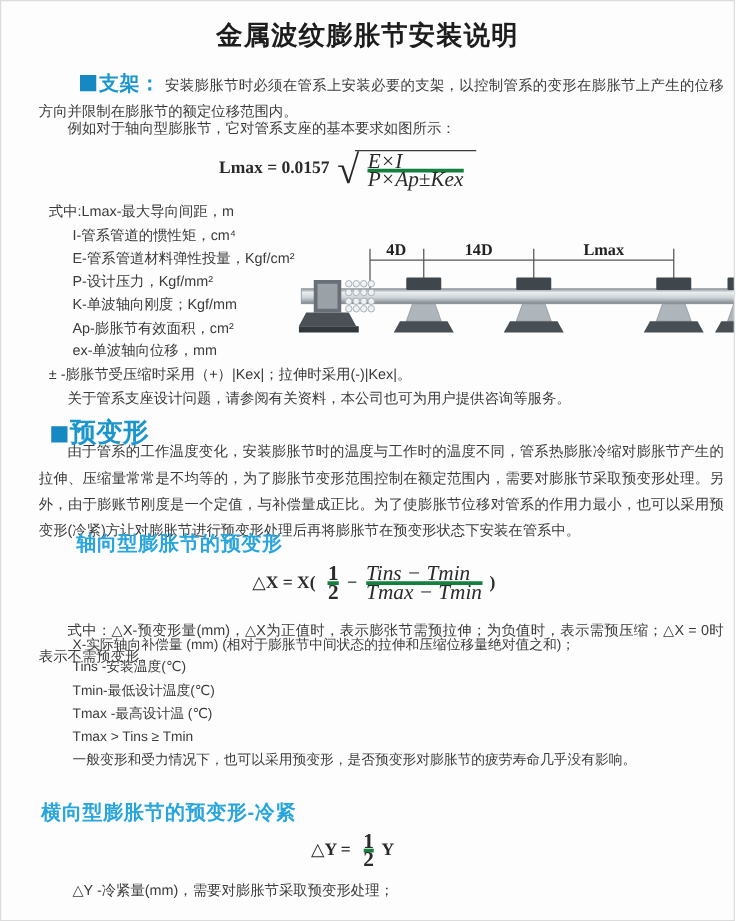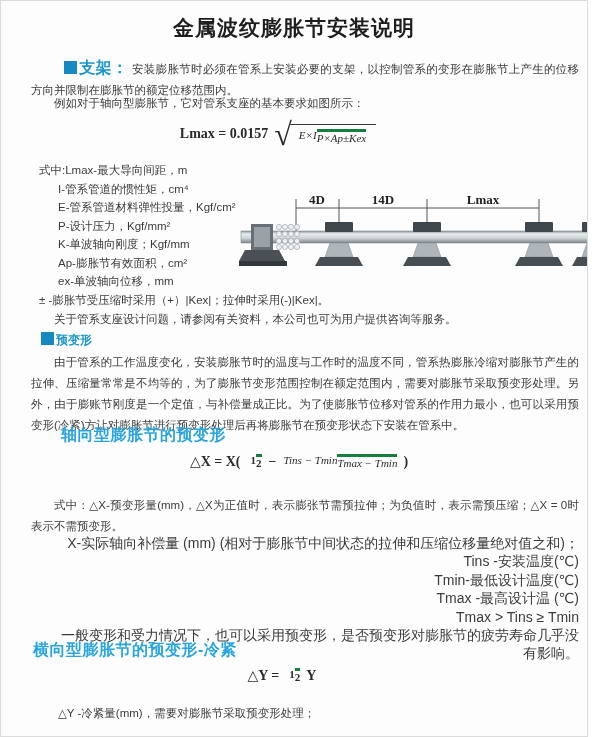--- a/index.html
+++ b/index.html
@@ -21,47 +21,47 @@
   }
   .indent { text-indent:2em; }
   .sec-head { color:#1b96cc; font-weight:bold; font-size:16px; white-space:nowrap; }
   .sq {
     display:inline-block; width:13px; height:13px; background:#1688c2;
     margin-right:2px; vertical-align:-1px;
   }
   .support-intro .sec-head { margin-right:4px; }
   .support-intro { text-indent:33px; }
   h2.section {
-    position:absolute; left:40px; font-size:12px; font-weight:bold; color:#1b96cc;
+    position:absolute; left:40px; font-size:21px; font-weight:bold; color:#1b96cc;
   }
   h3.subsection {
     position:absolute; font-size:16px; font-weight:bold; color:#29a5dd;
     letter-spacing:0.5px;
   }
   
   .defs {
     position:absolute; left:38px; top:160px; list-style:none;
     font-size:11.5px; line-height:18.5px; color:#3b3b3b;
   }
   .defs li { padding-left:19px; }
   .defs li.no-ind { padding-left:0; }
   
   .vars {
-    position:absolute; left:57px; top:533px; list-style:none;
-    font-size:14px; line-height:18.4px; color:#3b3b3b; width:521px;text-align:right;
+    position:absolute; left:57px; top:506px; list-style:none;
+    font-size:11px; line-height:18.4px; color:#3b3b3b; width:521px;
   }
   
   .formula {
     position:absolute; left:0; width:100%;
     display:flex; justify-content:center; align-items:center;
     font-family:"Liberation Serif","DejaVu Serif",serif; color:#2a2a2a;
   }
   .f-lhs { font-weight:bold; font-size:14px; margin-right:6px; }
-  .frac { display:inline-flex; flex-direction:row; text-align:right;
-          font-size:11px; line-height:12px; vertical-align:middle; margin:0 4px; }
+  .frac { display:inline-flex; flex-direction:column; text-align:left;
+          font-size:17px; line-height:12px; vertical-align:middle; margin:0 4px; }
   .frac .den { border-top:3px solid #15803d; }
   .frac.ital { font-style:italic; }
   .rad { font-size:32px; font-weight:400; line-height:28px; margin-right:-3px; color:#2a2a2a; }
   .under { border-top:1.5px solid #3a3a3a; padding:2px 6px 0 6px; }
   .f-op { font-size:14px; font-weight:bold; margin:0 3px; }
   .f-var { font-weight:bold; font-size:14px; margin-left:2px; }
   
   .diagram { position:absolute; left:238px; top:190px; }
   .dimtext { font-family:"Liberation Serif","DejaVu Serif",serif; font-weight:bold; font-size:13px; fill:#222; }
 </style>

